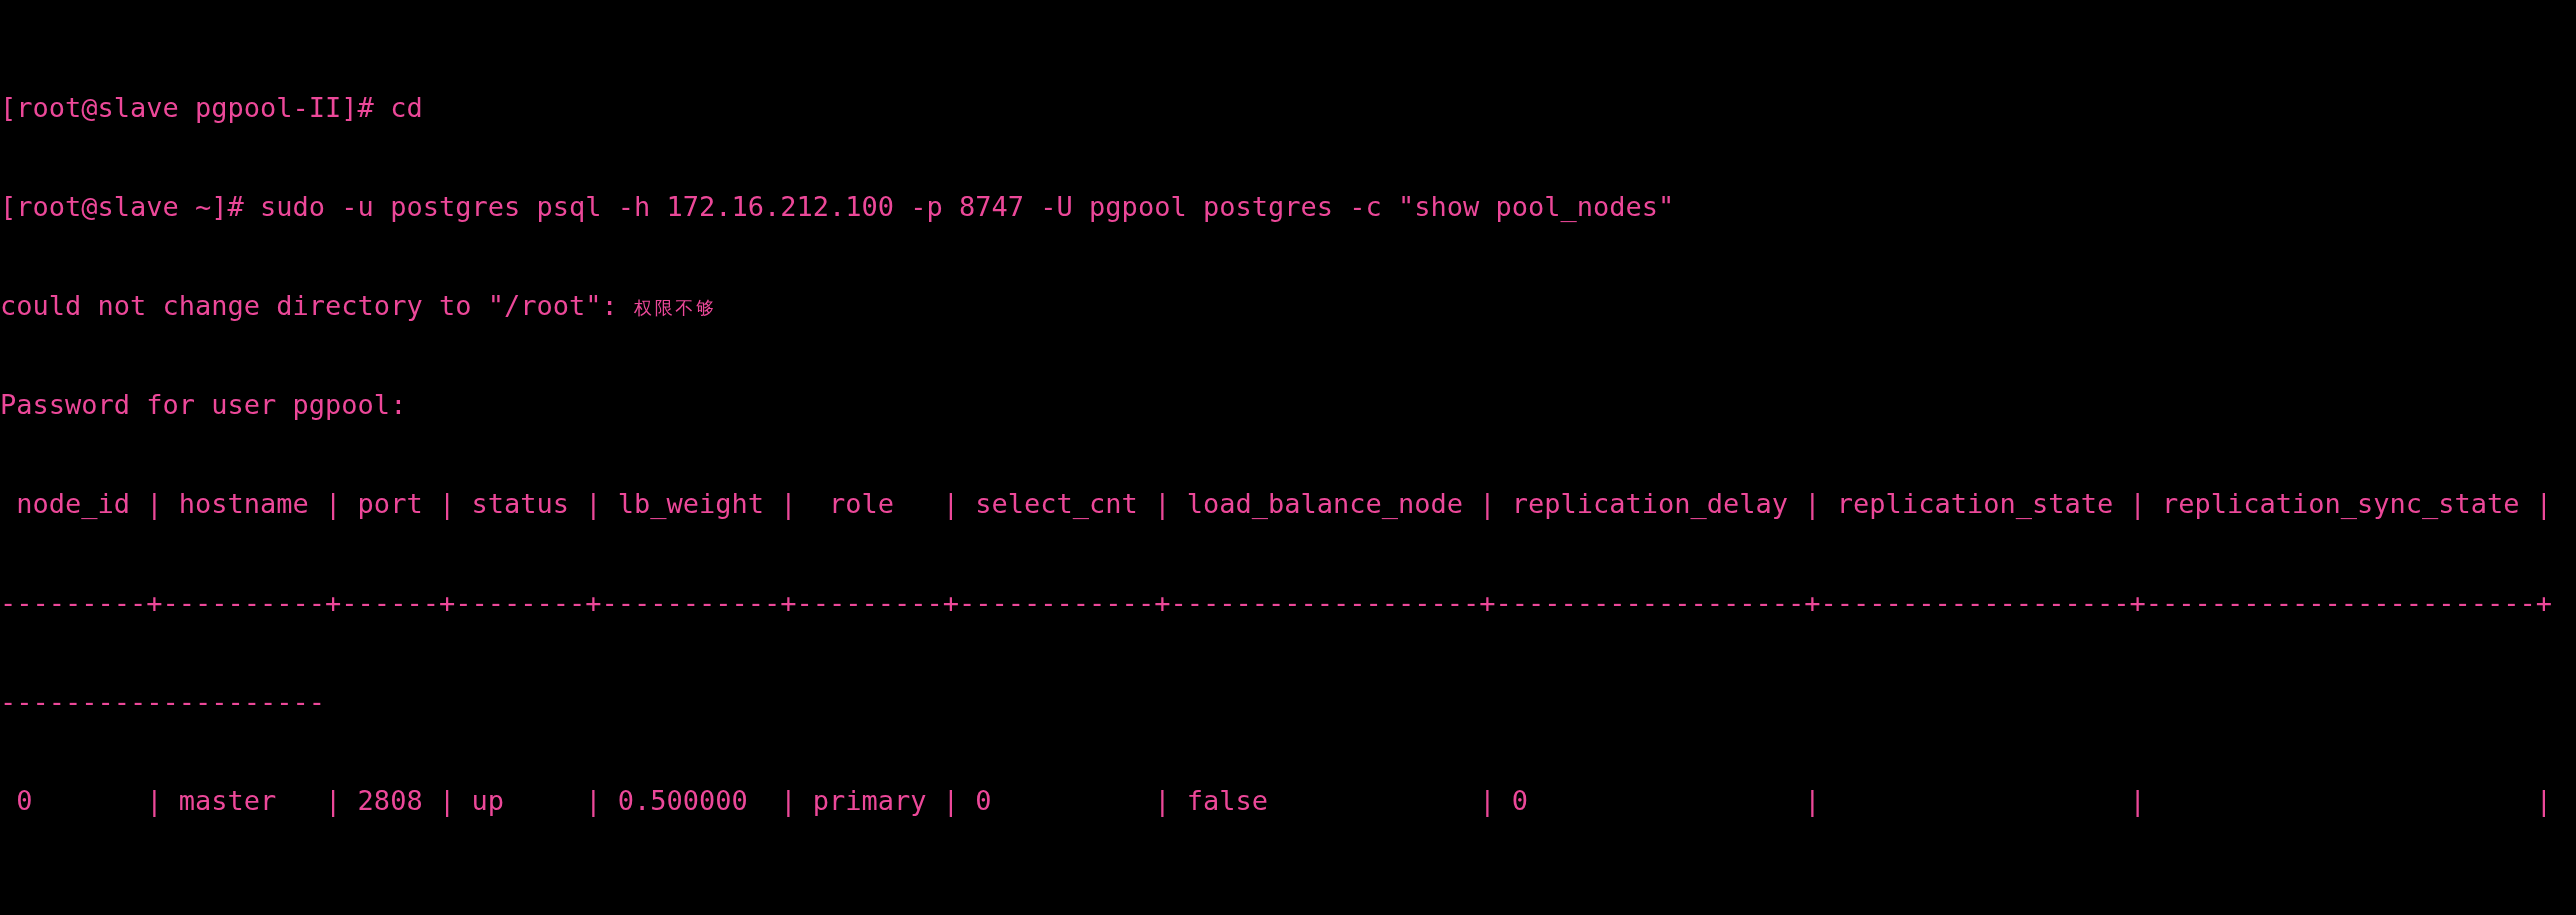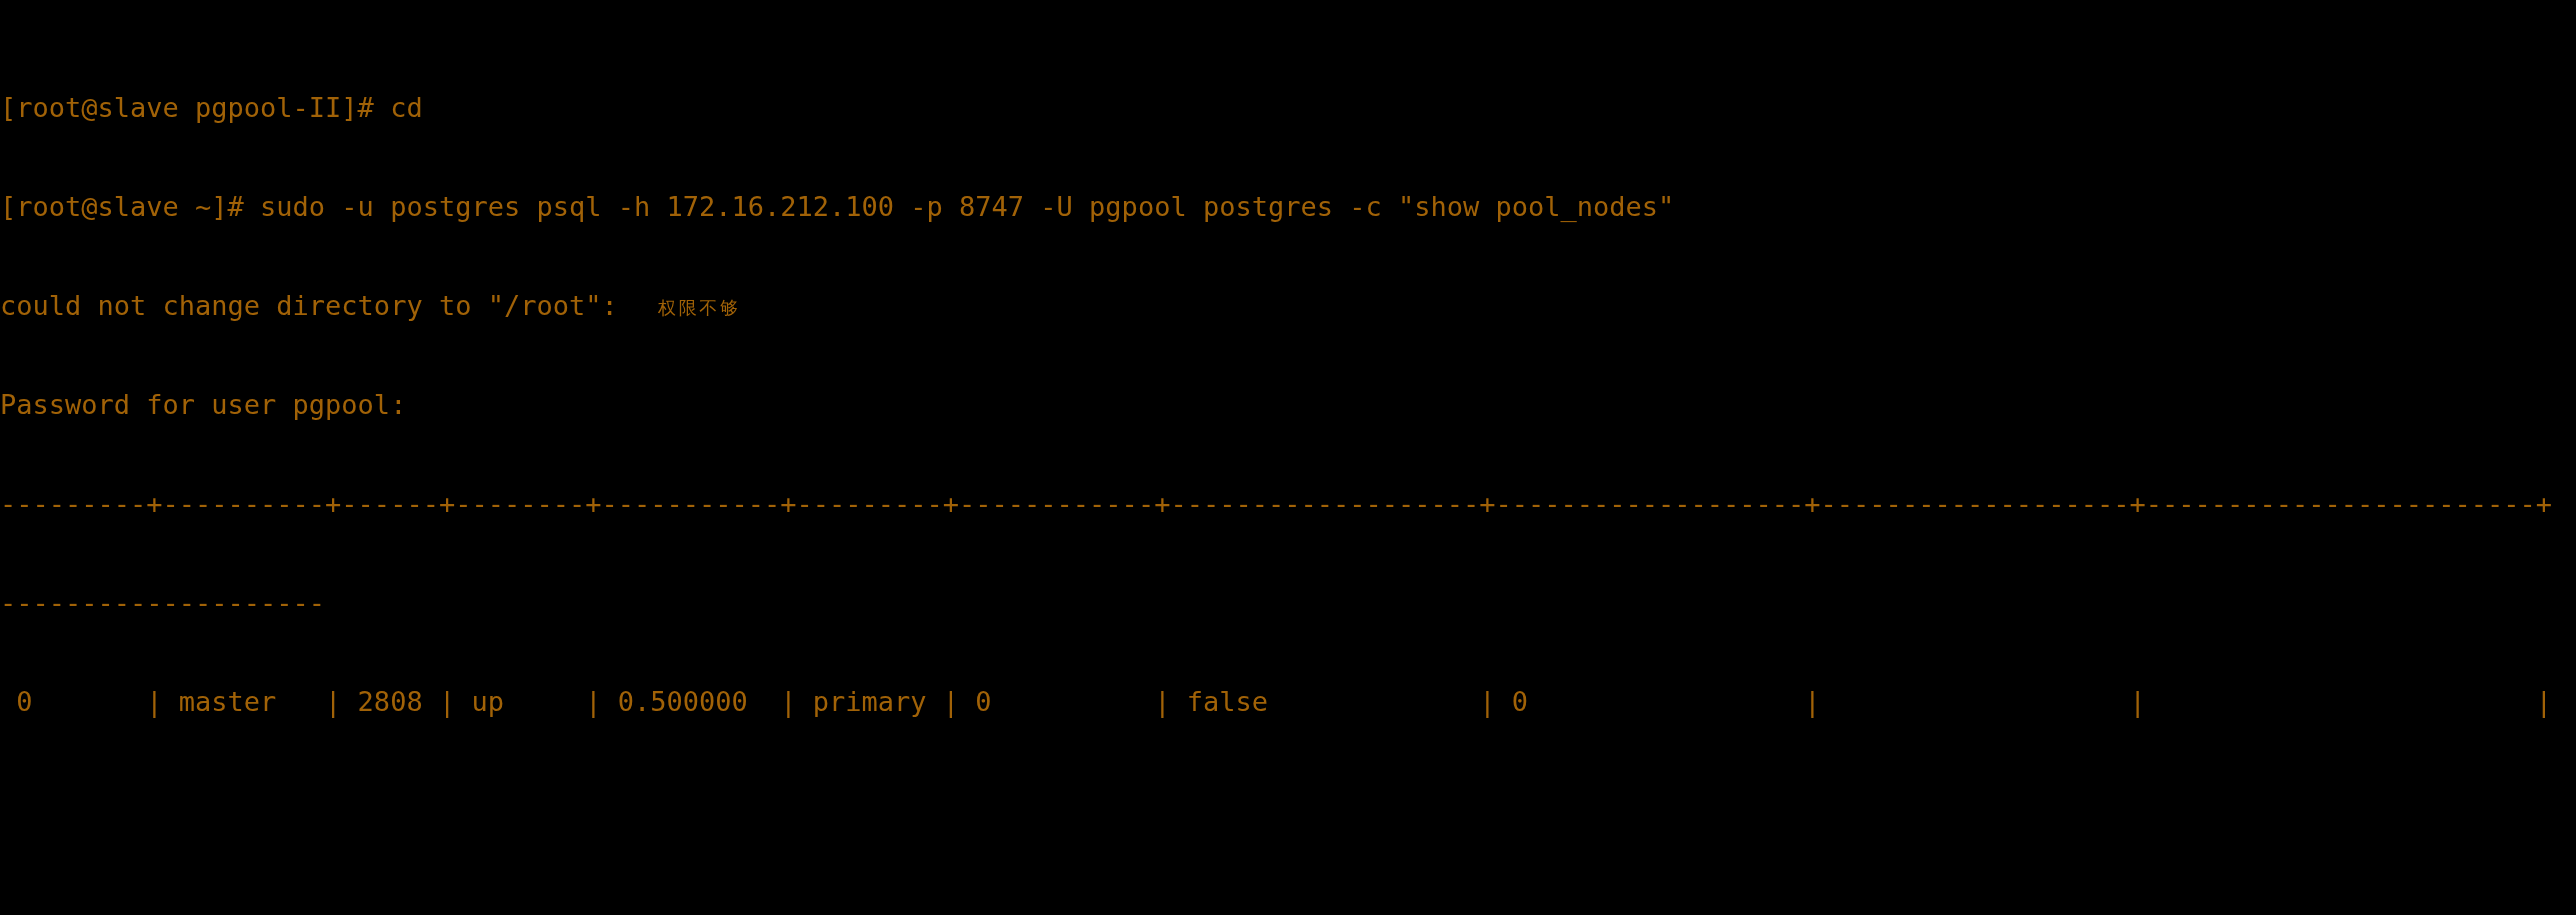--- a/index.html
+++ b/index.html
@@ -34,44 +34,44 @@
     top: -8.2px;
     width: 2576px;
     white-space: pre;
     font-variant-ligatures: none;
   }
   .line {
     display: block;
     white-space: pre;
     height: 33px;
     line-height: 33px;
-    color: #a16207;
+    color: #ec4899;
   }
   .line.cjk {
     
     font-family: "DejaVu Sans Mono", "Liberation Mono", monospace;
   }
   .cjk-text {
     font-family: "DejaVu Sans", "Liberation Sans", sans-serif;
     font-size: 18px;
     letter-spacing: 2.7px;
     vertical-align: 0.9px;
-    margin-left: 24px;
   }
 </style>
 </head>
 <body>
 
 <div id="terminal">
   <div id="screen">
 
     <span class="line">[root@slave pgpool-II]# cd</span>
     <span class="line">[root@slave ~]# sudo -u postgres psql -h 172.16.212.100 -p 8747 -U pgpool postgres -c "show pool_nodes"</span>
     <span class="line cjk"><span>could not change directory to "/root": </span><span class="cjk-text">权限不够</span></span>
     <span class="line">Password for user pgpool:</span>
+    <span class="line"> node_id | hostname | port | status | lb_weight |  role   | select_cnt | load_balance_node | replication_delay | replication_state | replication_sync_state |</span>
     <span class="line">---------+----------+------+--------+-----------+---------+------------+-------------------+-------------------+-------------------+------------------------+</span>
     <span class="line">--------------------</span>
     <span class="line"> 0       | master   | 2808 | up     | 0.500000  | primary | 0          | false             | 0                 |                   |                        |</span>
     
     
     
     
     
     
     

